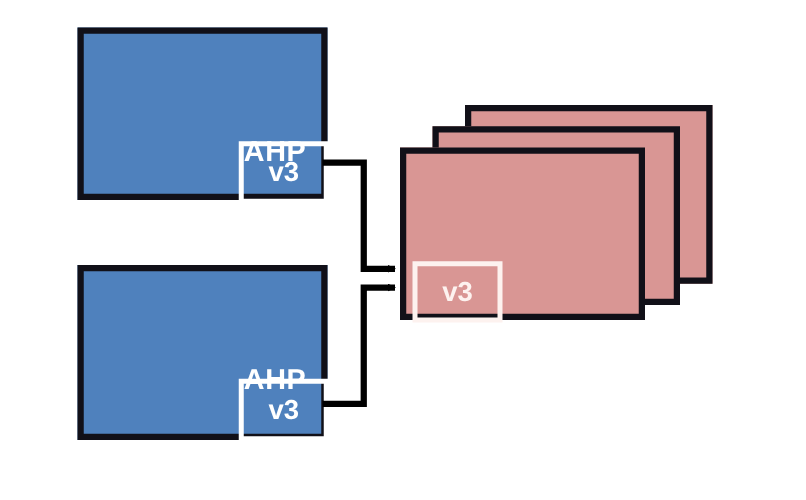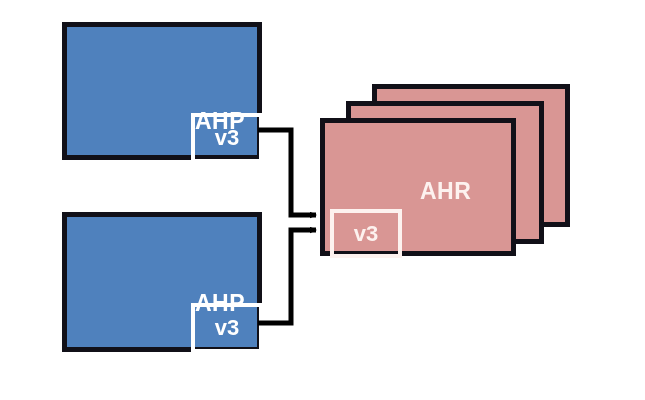--- a/index.html
+++ b/index.html
@@ -93,21 +93,20 @@
   }
 </style>
 </head>
 <body>
 
 <div id="canvas" style="width: 645px; height: 400px; background: rgb(255, 255, 255);">
 
   <div class="node ahr-layer" id="ahr-layer-back" style="left: 372px; top: 84px; width: 198px; height: 143px; background: rgb(217, 150, 148); border-color: rgb(17, 16, 24);"></div>
   <div class="node ahr-layer" id="ahr-layer-mid" style="left: 346px; top: 101px; width: 198px; height: 143px; background: rgb(217, 150, 148); border-color: rgb(17, 16, 24);"></div>
   <div class="node ahr-layer" id="ahr-layer-front" style="left: 320px; top: 118px; width: 196px; height: 138px; background: rgb(217, 150, 148); border-color: rgb(17, 16, 24);">
-    <div class="ahr-label" id="ahr-label" style="left: 95px; top: 57px;">AHR</div>
     <div class="version-chip-pink" id="ahr-chip" style="left: 5px; top: 86px; width: 72px; height: 49px;">
       <span>v3</span>
     </div>
   </div>
 
   <div class="node ahp-box" id="ahp-top" style="left: 62px; top: 22px; width: 200px; height: 138px; background: rgb(79, 129, 189); border-color: rgb(17, 16, 24);">
     <div class="ahp-label" id="ahp-top-label" style="left: 128px; top: 83px;">AHP</div>
     <div class="version-chip" id="ahp-top-chip" style="left: 124px; top: 86px; width: 72px; height: 50px;">
       <span>v3</span>
     </div>

